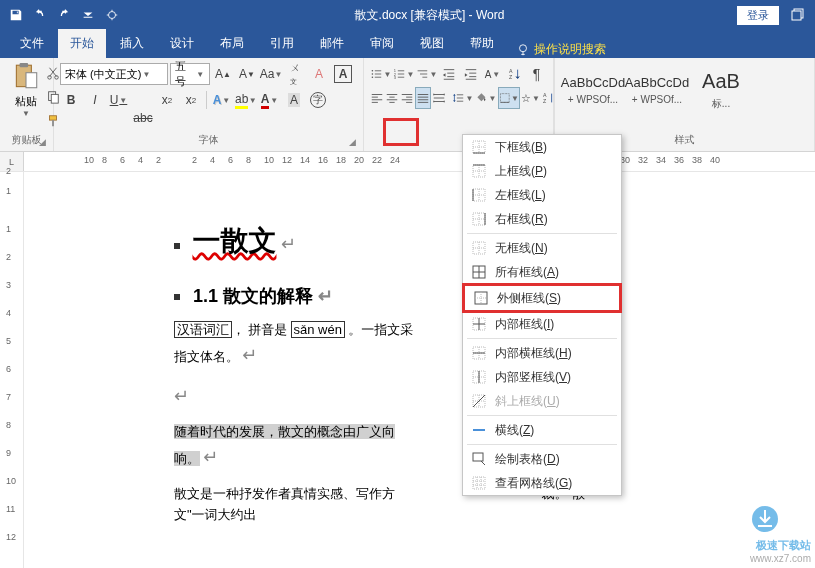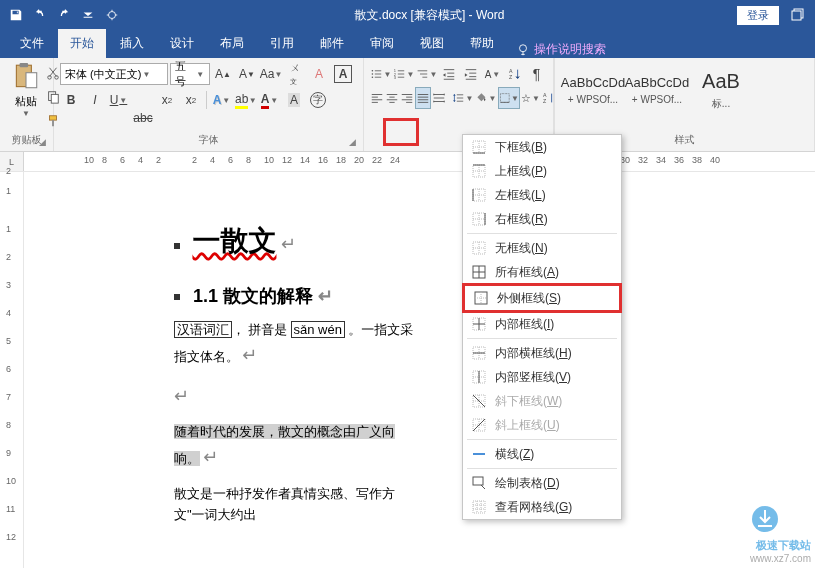--- a/index.html
+++ b/index.html
@@ -12,21 +12,21 @@
 .qat-btn svg { width: 14px; height: 14px; }
 .title-center { flex: 1; text-align: center; font-size: 12px; }
 .title-right { display: flex; gap: 8px; align-items: center; }
 .login-btn { background: #fff; color: #2b579a; font-size: 11px; padding: 2px 10px; border: none; cursor: pointer; }
 .restore-btn { width: 22px; height: 22px; display:flex; align-items:center; justify-content:center; }
 
 
 .ribbon-tabs { background: #2b579a; height: 28px; display: flex; align-items: flex-end; padding-left: 8px; gap: 2px; }
 .tab { color: #fff; font-size: 12px; padding: 6px 12px; cursor: pointer; }
 .tab.active { background: #f3f3f3; color: #2b579a; }
-.help-search { display: flex; align-items: center; color: #f0abfc; font-size: 12px; margin-left: 8px; gap: 4px; }
+.help-search { display: flex; align-items: center; color: #fde047; font-size: 12px; margin-left: 8px; gap: 4px; }
 
 
 .ribbon { background: #f3f3f3; height: 94px; border-bottom: 1px solid #d4d4d4; display: flex; position: relative; }
 .group { border-right: 1px solid #e0e0e0; padding: 4px 6px 2px; display: flex; flex-direction: column; position: relative; }
 .group-label { font-size: 10px; color: #666; text-align: center; margin-top: auto; padding-bottom: 2px; }
 .group-launcher { position: absolute; right: 2px; bottom: 2px; width: 12px; height: 12px; color: #888; font-size: 9px; cursor:pointer; }
 
 .clipboard-group { width: 54px; }
 .paste-btn { display: flex; flex-direction: column; align-items: center; width: 40px; cursor: pointer; }
 .paste-icon { width: 28px; height: 30px; }
@@ -572,30 +572,20 @@
           <path stroke="#555" fill="none" d="M8 2v12"></path>
         </svg>
       </span>
       <span>内部竖框线(<u>V</u>)</span>
     </div>
     <div class="menu-item disabled">
       <span class="menu-icon">
         <svg width="16" height="16" viewBox="0 0 16 16">
           <rect x="2" y="2" width="12" height="12" stroke="#bbb" stroke-dasharray="1 1" fill="none"></rect>
           <path stroke="#bbb" stroke-dasharray="1 1" fill="none" d="M8 2v12M2 8h12"></path>
-          <path stroke="#555" fill="none" d="M2 2l12 12"></path>
-        </svg>
-      </span>
-      <span>斜下框线(<u>W</u>)</span>
-    </div>
-    <div class="menu-item disabled">
-      <span class="menu-icon">
-        <svg width="16" height="16" viewBox="0 0 16 16">
-          <rect x="2" y="2" width="12" height="12" stroke="#bbb" stroke-dasharray="1 1" fill="none"></rect>
-          <path stroke="#bbb" stroke-dasharray="1 1" fill="none" d="M8 2v12M2 8h12"></path>
           <path stroke="#555" fill="none" d="M2 14L14 2"></path>
         </svg>
       </span>
       <span>斜上框线(<u>U</u>)</span>
     </div>
     <div class="menu-sep"></div>
     <div class="menu-item">
       <span class="menu-icon">
         <svg width="16" height="16" viewBox="0 0 16 16">
           <path stroke="#4a90d9" stroke-width="2" d="M2 8h12"></path>

